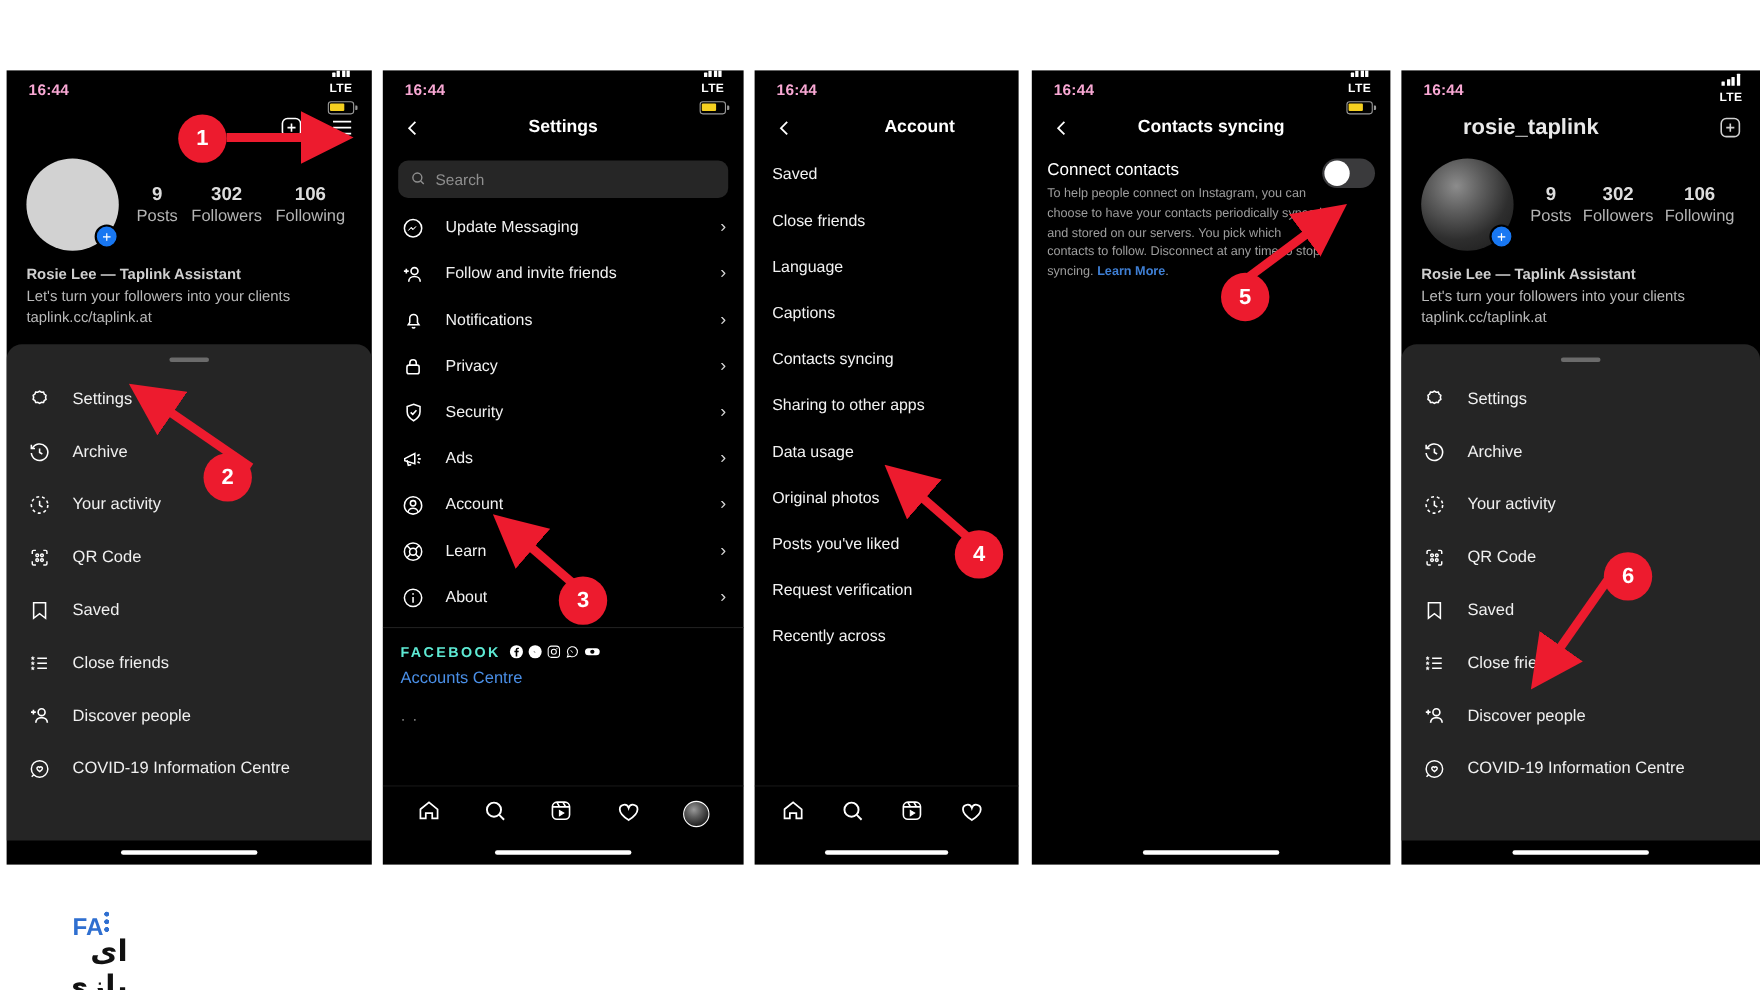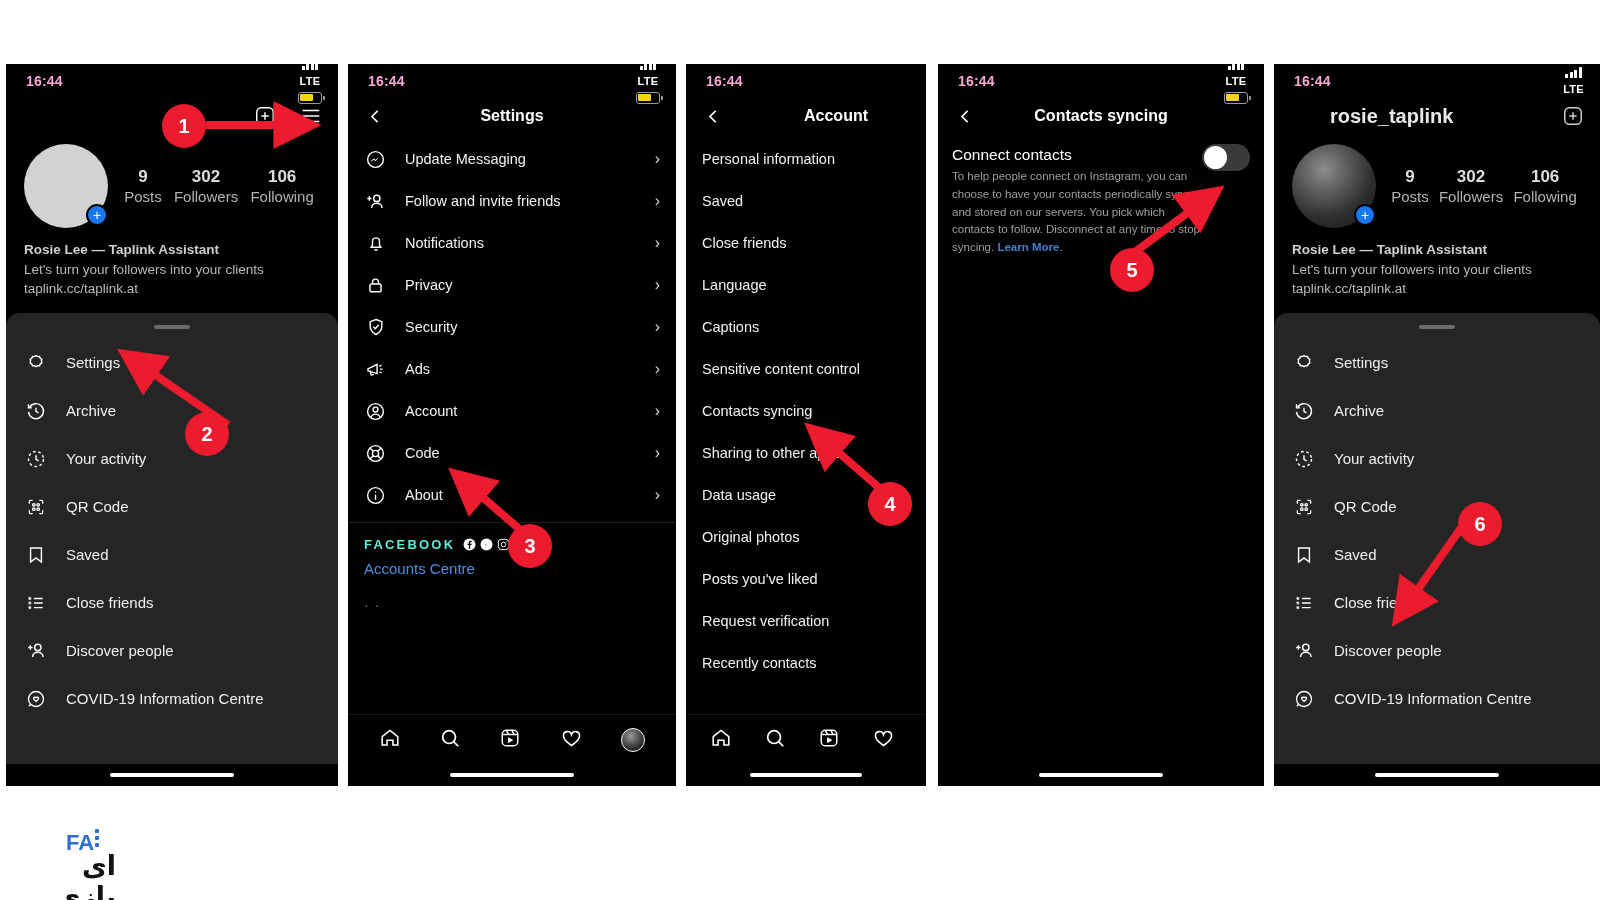--- a/index.html
+++ b/index.html
@@ -335,20 +335,30 @@
       </div>
     </div>
     <div class="navbar">
       <div class="back">
         <svg width="17" height="17" viewBox="0 0 24 24" fill="none" stroke="#fff" stroke-width="2.3">
             <path d="M15 4L7 12l8 8"></path>
           </svg>
       </div>
       <div class="title">Settings</div>
     </div>
+    <div class="search-wrap">
+      <div class="search">
+        <span>
+          <svg width="14" height="14" viewBox="0 0 24 24" fill="none" stroke="#8e8e8e" stroke-width="2.2">
+            <circle cx="11" cy="11" r="7"></circle>
+              <path d="M16.2 16.2L21 21"></path>
+            </svg></span>
+        <span>Search</span>
+      </div>
+    </div>
 
     <div class="list-row">
       <span class="lr-ico">
         <svg width="21" height="21" viewBox="0 0 24 24" fill="none" stroke="#fff" stroke-width="1.6">
           <circle cx="12" cy="12" r="9"></circle>
             <path d="M7.2 14.3l3.1-3.3 2 2 2.6-2.8-3.1 3.3-2-2z" fill="#fff" stroke-width="0.8"></path>
           </svg>
         </span>
       <span>Update Messaging</span>
       <span class="chev">›</span>
@@ -417,21 +427,21 @@
       <span class="chev">›</span>
     </div>
     <div class="list-row">
       <span class="lr-ico">
         <svg width="21" height="21" viewBox="0 0 24 24" fill="none" stroke="#fff" stroke-width="1.6">
           <circle cx="12" cy="12" r="9"></circle>
             <circle cx="12" cy="12" r="3.6"></circle>
           <path d="M5.6 5.6l3.9 3.9M18.4 5.6l-3.9 3.9M5.6 18.4l3.9-3.9M18.4 18.4l-3.9-3.9"></path>
           </svg>
         </span>
-      <span>Code</span>
+      <span>Learn</span>
       <span class="chev">›</span>
     </div>
     <div class="list-row">
       <span class="lr-ico">
         <svg width="21" height="21" viewBox="0 0 24 24" fill="none" stroke="#fff" stroke-width="1.6">
           <circle cx="12" cy="12" r="9"></circle>
             <path d="M12 11v6"></path>
             <circle cx="12" cy="7.9" r="0.9" fill="#fff" stroke="none"></circle>
           </svg>
         </span>
@@ -506,57 +516,51 @@
     </div>
     <div class="navbar">
       <div class="back">
         <svg width="17" height="17" viewBox="0 0 24 24" fill="none" stroke="#fff" stroke-width="2.3">
             <path d="M15 4L7 12l8 8"></path>
           </svg>
       </div>
       <div class="title" style="left:30px; right:-30px;">Account</div>
     </div>
     <div class="plain-row">
-        <span>Personal information</span>
-      </div>
-    <div class="plain-row">
         <span>Saved</span>
       </div>
     <div class="plain-row">
         <span>Close friends</span>
       </div>
     <div class="plain-row">
         <span>Language</span>
       </div>
     <div class="plain-row">
         <span>Captions</span>
       </div>
     <div class="plain-row">
-        <span>Sensitive content control</span>
-      </div>
-    <div class="plain-row">
         <span>Contacts syncing</span>
       </div>
     <div class="plain-row">
         <span>Sharing to other apps</span>
       </div>
     <div class="plain-row">
         <span>Data usage</span>
       </div>
     <div class="plain-row">
         <span>Original photos</span>
       </div>
     <div class="plain-row">
         <span>Posts you've liked</span>
       </div>
     <div class="plain-row">
         <span>Request verification</span>
       </div>
     <div class="plain-row">
-        <span>Recently contacts</span>
+        <span>Recently across</span>
       </div>
     <div style="flex:1"></div>
     <div class="tabbar" style="justify-content:flex-start; gap:32px; padding-left:24px;">
       <span>
         <svg width="22" height="22" viewBox="0 0 24 24" fill="none" stroke="#fff" stroke-width="1.7">
             <path d="M3.5 10.6L12 3.8l8.5 6.8v9.1h-5.3v-5.3H8.8v5.3H3.5z"></path>
           </svg></span>
       <span>
         <svg width="22" height="22" viewBox="0 0 24 24" fill="none" stroke="#fff" stroke-width="1.9">
             <circle cx="11" cy="11" r="7"></circle>

